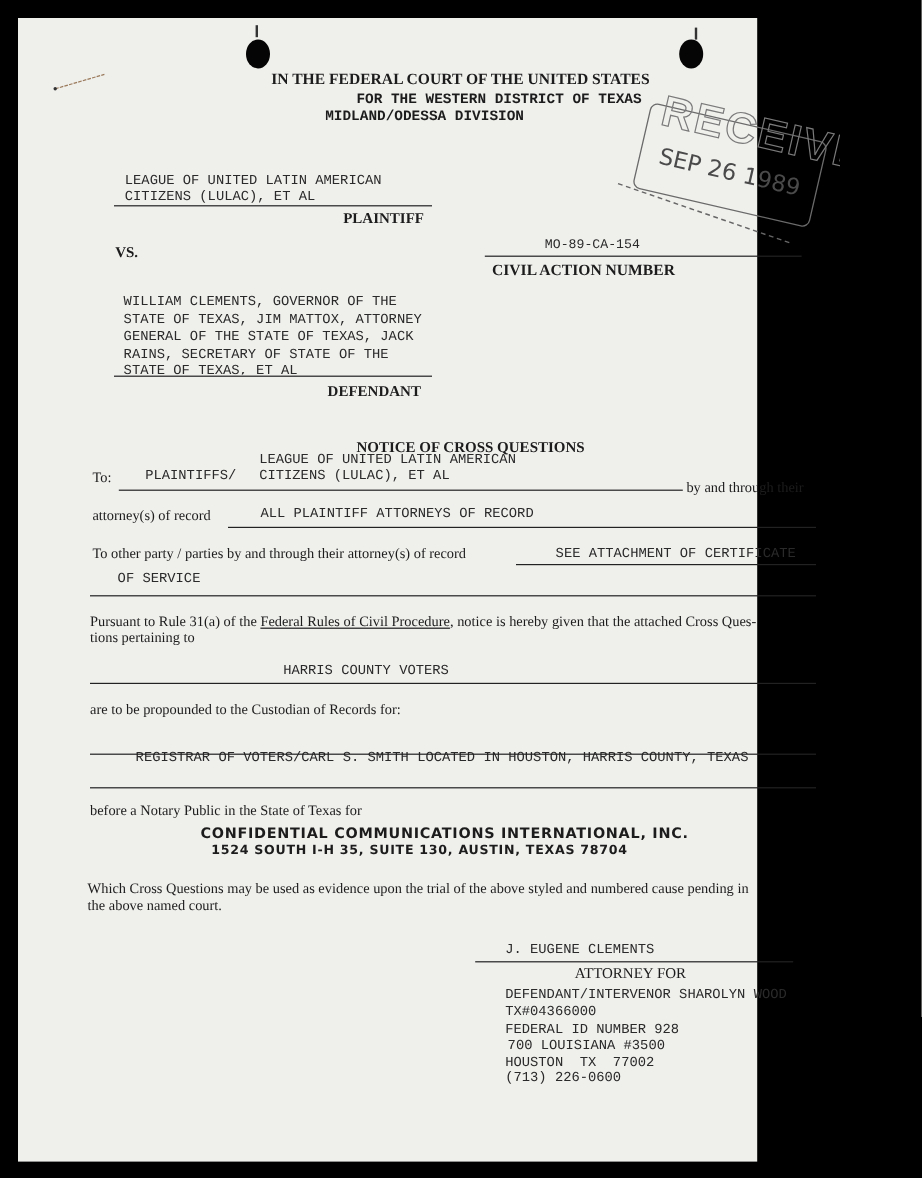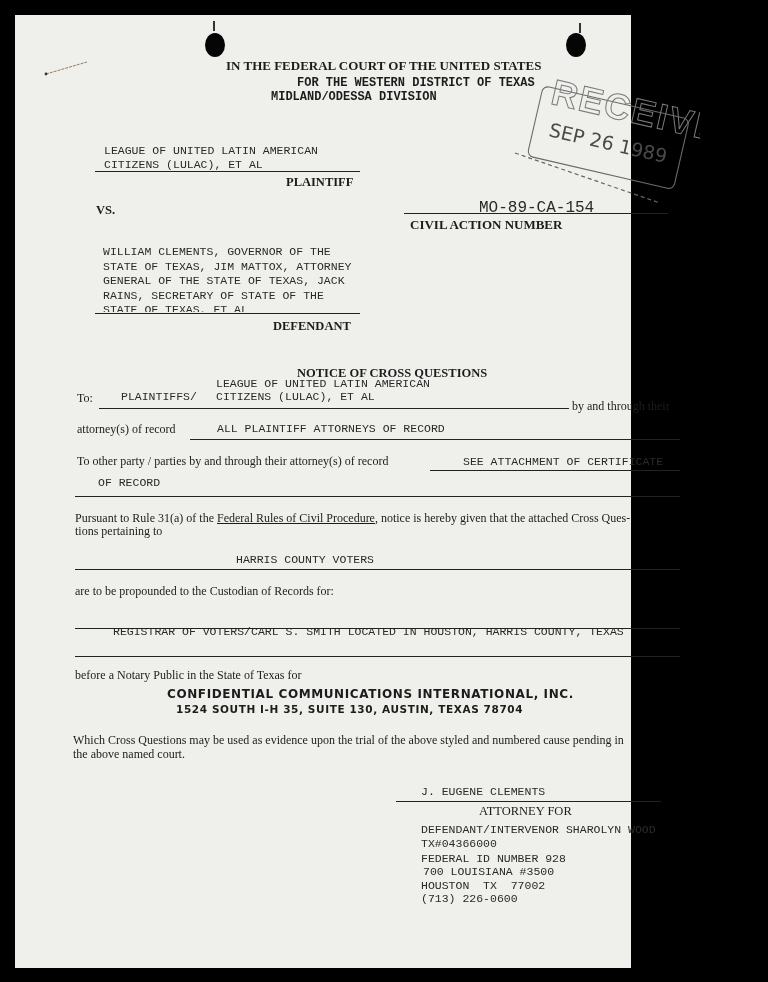--- a/index.html
+++ b/index.html
@@ -54,21 +54,21 @@
     </svg>
   </div>
 
   <div class="abs mono" style="left:89px; top:129px;">LEAGUE OF UNITED LATIN AMERICAN</div>
   <div class="abs mono" style="left:89px; top:143px;">CITIZENS (LULAC), ET AL</div>
   <div class="rule" style="left:80px; top:156px; width:265px;"></div>
   <div class="abs serif bold" style="left:271px; top:160px; font-size:12.5px;">PLAINTIFF</div>
 
   <div class="abs serif bold" style="left:81px; top:188px; font-size:12.5px;">VS.</div>
 
-  <div class="abs mono" style="left:464px; top:184px; font-size:16px;">MO-89-CA-154</div>
+  <div class="abs mono" style="left:439px; top:184px; font-size:11px;">MO-89-CA-154</div>
   <div class="rule" style="left:389px; top:198px; width:264px;"></div>
   <div class="abs serif bold" style="left:395px; top:202px; font-size:13px;">CIVIL ACTION NUMBER</div>
 
   <div class="abs mono" style="left:88px; top:230px;">WILLIAM CLEMENTS, GOVERNOR OF THE</div>
   <div class="abs mono" style="left:88px; top:259px;">GENERAL OF THE STATE OF TEXAS, JACK</div>
   <div class="abs mono" style="left:88px; top:245px;">STATE OF TEXAS, JIM MATTOX, ATTORNEY</div>
   <div class="abs mono" style="left:88px; top:274px;">RAINS, SECRETARY OF STATE OF THE</div>
   <div class="abs mono" style="left:88px; top:288px; height:9px; overflow:hidden;">STATE OF TEXAS, ET AL</div>
   <div class="rule" style="left:80px; top:298px; width:265px;"></div>
   <div class="abs serif bold" style="left:258px; top:304px; font-size:12.5px;">DEFENDANT</div>
@@ -82,21 +82,21 @@
   <div class="rule" style="left:84px; top:393px; width:470px;"></div>
   <div class="abs serif" style="left:557px; top:384px; font-size:12px;">by and through their</div>
 
   <div class="abs serif" style="left:62px; top:407px; font-size:12px;">attorney(s) of record</div>
   <div class="abs mono" style="left:202px; top:407px;">ALL PLAINTIFF ATTORNEYS OF RECORD</div>
   <div class="rule" style="left:175px; top:424px; width:490px;"></div>
 
   <div class="abs serif" style="left:62px; top:439px; font-size:12px;">To other party / parties by and through their attorney(s) of record</div>
   <div class="abs mono" style="left:448px; top:440px;">SEE ATTACHMENT OF CERTIFICATE</div>
   <div class="rule" style="left:415px; top:455px; width:250px;"></div>
-  <div class="abs mono" style="left:83px; top:461px;">OF RECORD</div>
+  <div class="abs mono" style="left:83px; top:461px;">OF SERVICE</div>
   <div class="rule" style="left:60px; top:481px; width:605px;"></div>
 
   <div class="abs serif" style="left:60px; top:496px; font-size:12px;">
     <span>Pursuant to Rule 31(a) of the </span><span class="ul">Federal Rules of Civil Procedure</span><span>, notice is hereby given that the attached Cross Ques-</span>
   </div>
   <div class="abs serif" style="left:60px; top:509px; font-size:12px;">tions pertaining to</div>
   <div class="abs mono" style="left:221px; top:538px;">HARRIS COUNTY VOTERS</div>
   <div class="rule" style="left:60px; top:554px; width:605px;"></div>
 
   <div class="abs serif" style="left:60px; top:569px; font-size:12px;">are to be propounded to the Custodian of Records for:</div>

